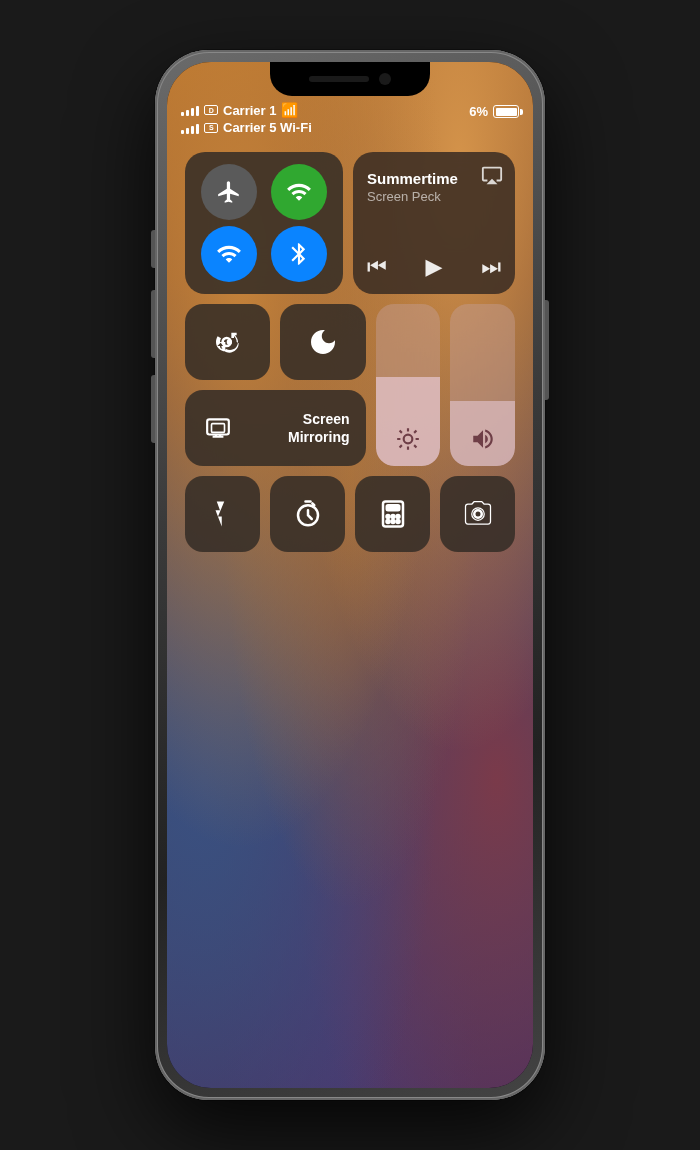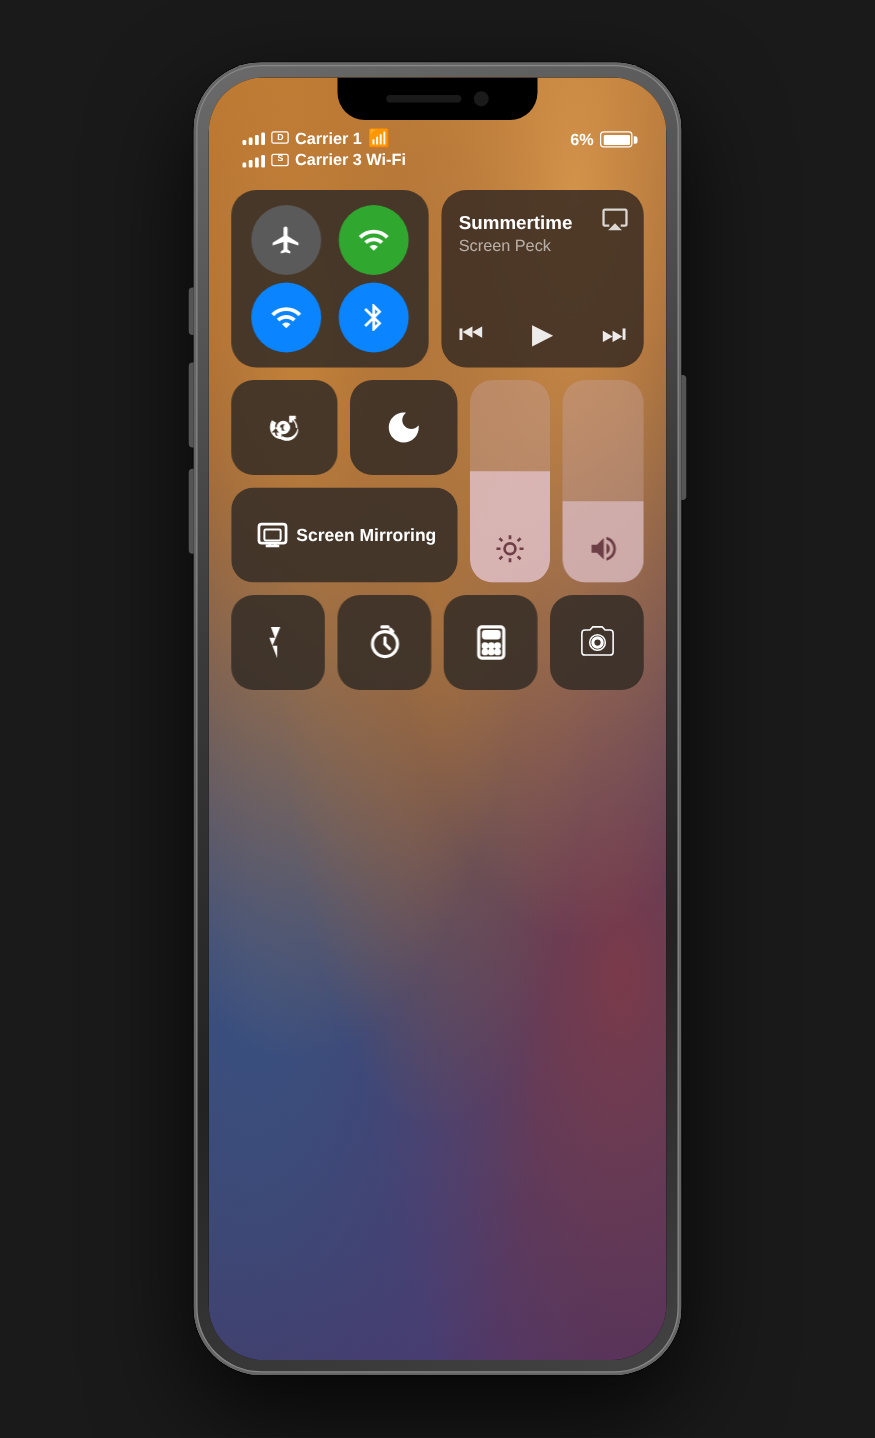--- a/index.html
+++ b/index.html
@@ -125,21 +125,21 @@
       background: #1a1a1a;
       border-radius: 50%;
     }
 
     
     .status-bar {
       position: absolute;
       top: 40px;
       left: 0;
       right: 0;
-      padding: 0 27px;
+      padding: 0 14px;
       z-index: 50;
       display: flex;
       justify-content: space-between;
       align-items: flex-start;
       gap: 26px;
     }
     .status-left {
       display: flex;
       flex-direction: column;
       gap: 2px;
@@ -360,22 +360,23 @@
 
     .cc-screen-mirror {
       height: 76px;
       background: rgba(50, 44, 38, 0.85);
       backdrop-filter: blur(20px);
       border-radius: 18px;
       display: flex;
       align-items: center;
       justify-content: flex-start;
       padding: 0 16px;
-      gap: 2px;
+      gap: 12px;
       cursor: pointer;
+      text-align: right;
     }
     .cc-screen-mirror svg {
       width: 34px;
       height: 26px;
       stroke: white;
       fill: none;
       stroke-width: 2;
       flex-shrink: 0;
     }
     .cc-screen-mirror-text {
@@ -513,21 +514,21 @@
             <span style="font-size:14px;">📶</span>
           </div>
           <div class="status-row">
             <div class="signal-bars">
               <div class="signal-bar" style="height:4px"></div>
               <div class="signal-bar" style="height:6px"></div>
               <div class="signal-bar" style="height:8px"></div>
               <div class="signal-bar" style="height:10px"></div>
             </div>
             <div class="signal-box">S</div>
-            <span>Carrier 3 Wi-Fi</span>
+            <span>Carrier 5 Wi-Fi</span>
           </div>
         </div>
         <div class="status-right">
           <span>6%</span>
           <div class="battery-container">
             <div class="battery-icon">
               <div class="battery-fill"></div>
             </div>
           </div>
         </div>

